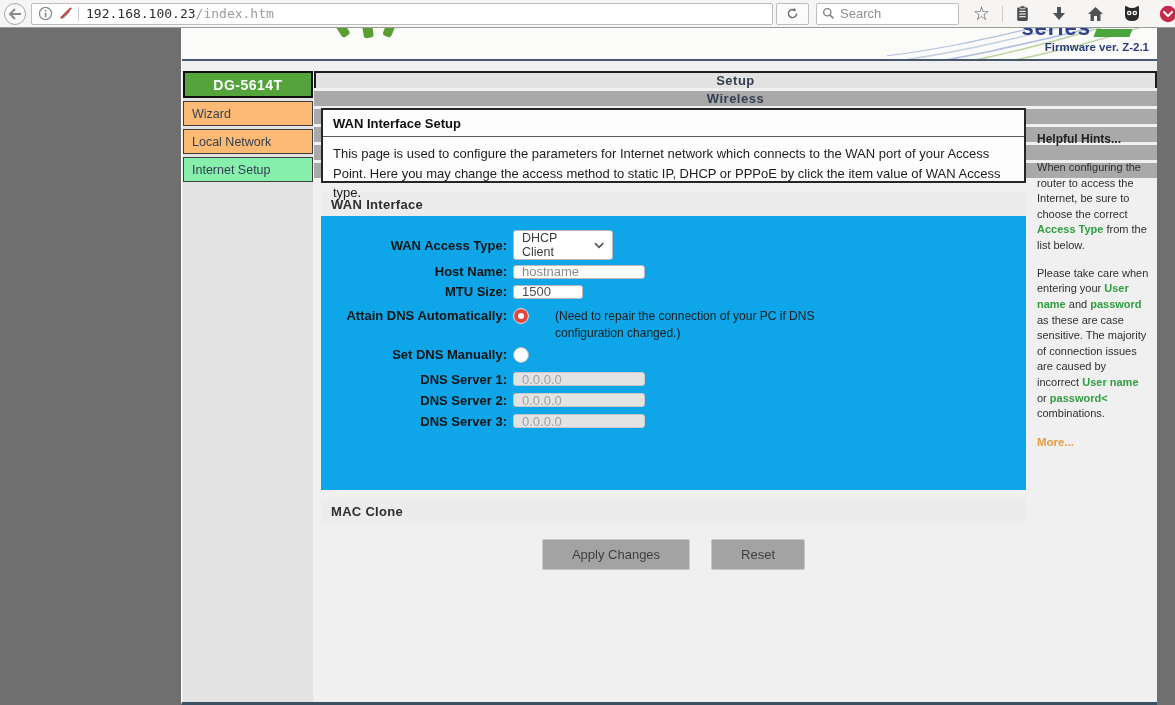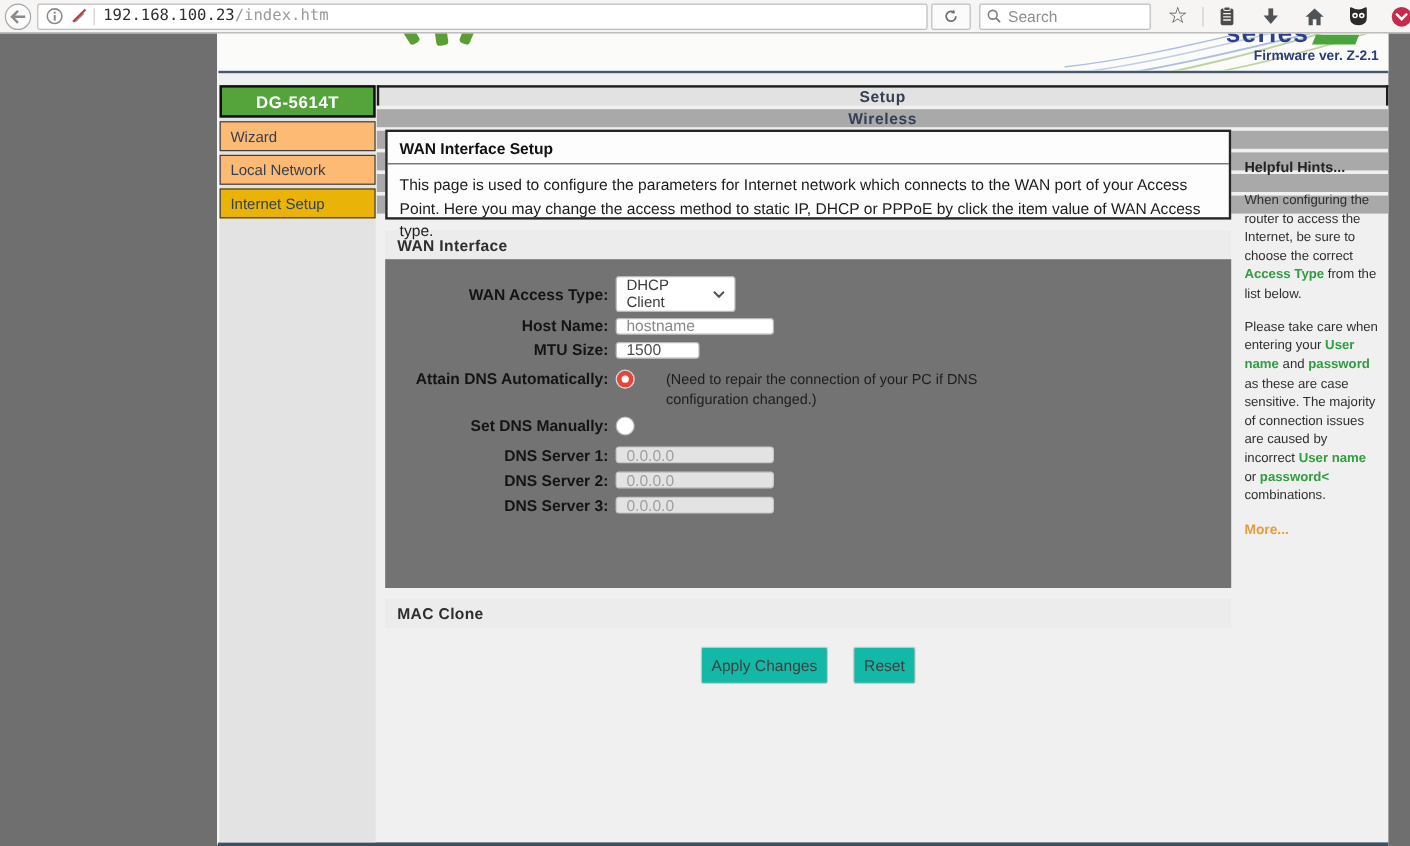--- a/index.html
+++ b/index.html
@@ -47,31 +47,31 @@
   .tab { flex:1; background:#a9a9a9; color:#333f52; font-weight:bold; font-size:13px;
     display:flex; align-items:center; justify-content:center; letter-spacing:0.5px; }
   .tab.active { background:#e2e2e2; border:2px solid #1c1c1c; border-bottom:none; height:30px; }
 
   
   #sidebar { position:absolute; left:1px; top:43px; width:130px; bottom:0; background:#e3e3e3; }
   #device-btn { height:27px; background:#55a33b; border:2px solid #101010; color:#ffffff;
     font-weight:bold; font-size:14px; display:flex; align-items:center; justify-content:center; letter-spacing:0.5px; }
   .side-item { height:25px; margin-top:3px; background:#fdba74; border:1px solid #3f3f3f;
     color:#333f52; font-size:12.5px; display:flex; align-items:center; padding-left:8px; }
-  .side-item.active { background:#eab308; }
+  .side-item.active { background:#86efac; }
 
   
   #content { position:absolute; left:139px; top:80px; width:705px; }
   #intro-box { background:#fdfdfd; border:2px solid #262626; height:75px; }
   #intro-title { font-size:13px; font-weight:bold; color:#111; padding:6px 10px 5px 10px; border-bottom:1px solid #5a5a5a; }
   #intro-desc { font-size:13px; color:#1d1d1d; padding:7px 10px; line-height:1.5; }
 
   .section-bar { margin-top:9px; height:24px; background:#ececec; display:flex; align-items:center;
     padding-left:10px; font-size:13px; font-weight:bold; color:#2e2e2e; letter-spacing:0.3px; }
-  .white-area { background:#737373; }
+  .white-area { background:#0ea5e9; }
   #wan-area { height:274px; padding-top:14px; }
   #mac-area { height:116px; padding-top:10px; }
 
   .form-row { display:flex; align-items:center; }
   .form-label { width:192px; text-align:right; font-weight:bold; font-size:13px; color:#141414; padding-right:6px; flex:none; }
   .fake-select { height:30px; width:100px; background:#fff; border:1px solid #b9b9b9; border-radius:3px;
     display:flex; align-items:center; justify-content:space-between; padding:0 8px; font-size:12.5px; color:#3c3c3c; }
   .txt-input { height:14px; border:1px solid #b9b9b9; border-radius:3px; padding:0 8px; font-size:13px;
     font-family:"Liberation Sans",sans-serif; background:#fff; }
   .txt-input.gray { color:#8a8a8a; }
@@ -83,22 +83,22 @@
   .radio.checked { background:#e5463b; border:1px solid #d8d8d8;
     box-shadow:inset 0 0 0 4px #e5463b, inset 0 0 0 16px #fff; position:relative; }
   .radio.checked::after { content:""; position:absolute; left:5px; top:5px; width:4px; height:4px;
     border-radius:50%; background:#fff; }
   .note { font-size:12px; color:#1d1d1d; line-height:1.4; margin-left:26px; width:260px; }
 
   .mac-row { display:flex; align-items:center; height:20px; }
   .mac-row .form-label { font-size:13px; }
 
   #btn-row { margin-top:16px; display:flex; justify-content:center; gap:21px; }
-  .btn { height:31px; background:#14b8a6; border:1px solid #c6c6c6; border-radius:2px;
-    font-size:13px; color:#3f3f3f; padding:0 8px; display:flex; align-items:center;
+  .btn { height:31px; background:#a3a3a3; border:1px solid #c6c6c6; border-radius:2px;
+    font-size:13px; color:#3f3f3f; padding:0 29px; display:flex; align-items:center;
     font-family:"Liberation Sans",sans-serif; }
 
   
   #hints { position:absolute; left:849px; top:70px; width:122px; padding:33px 4px 0 6px;
     font-size:11px; color:#2f2f2f; line-height:1.42; }
   #hints .hint-title { font-size:12px; font-weight:bold; color:#222; margin-bottom:12px; }
   #hints p { margin-bottom:12px; }
   .g { color:#2f9e3f; font-weight:bold; }
   .more { color:#eb9a3d; font-weight:bold; font-size:11.5px; }
 

